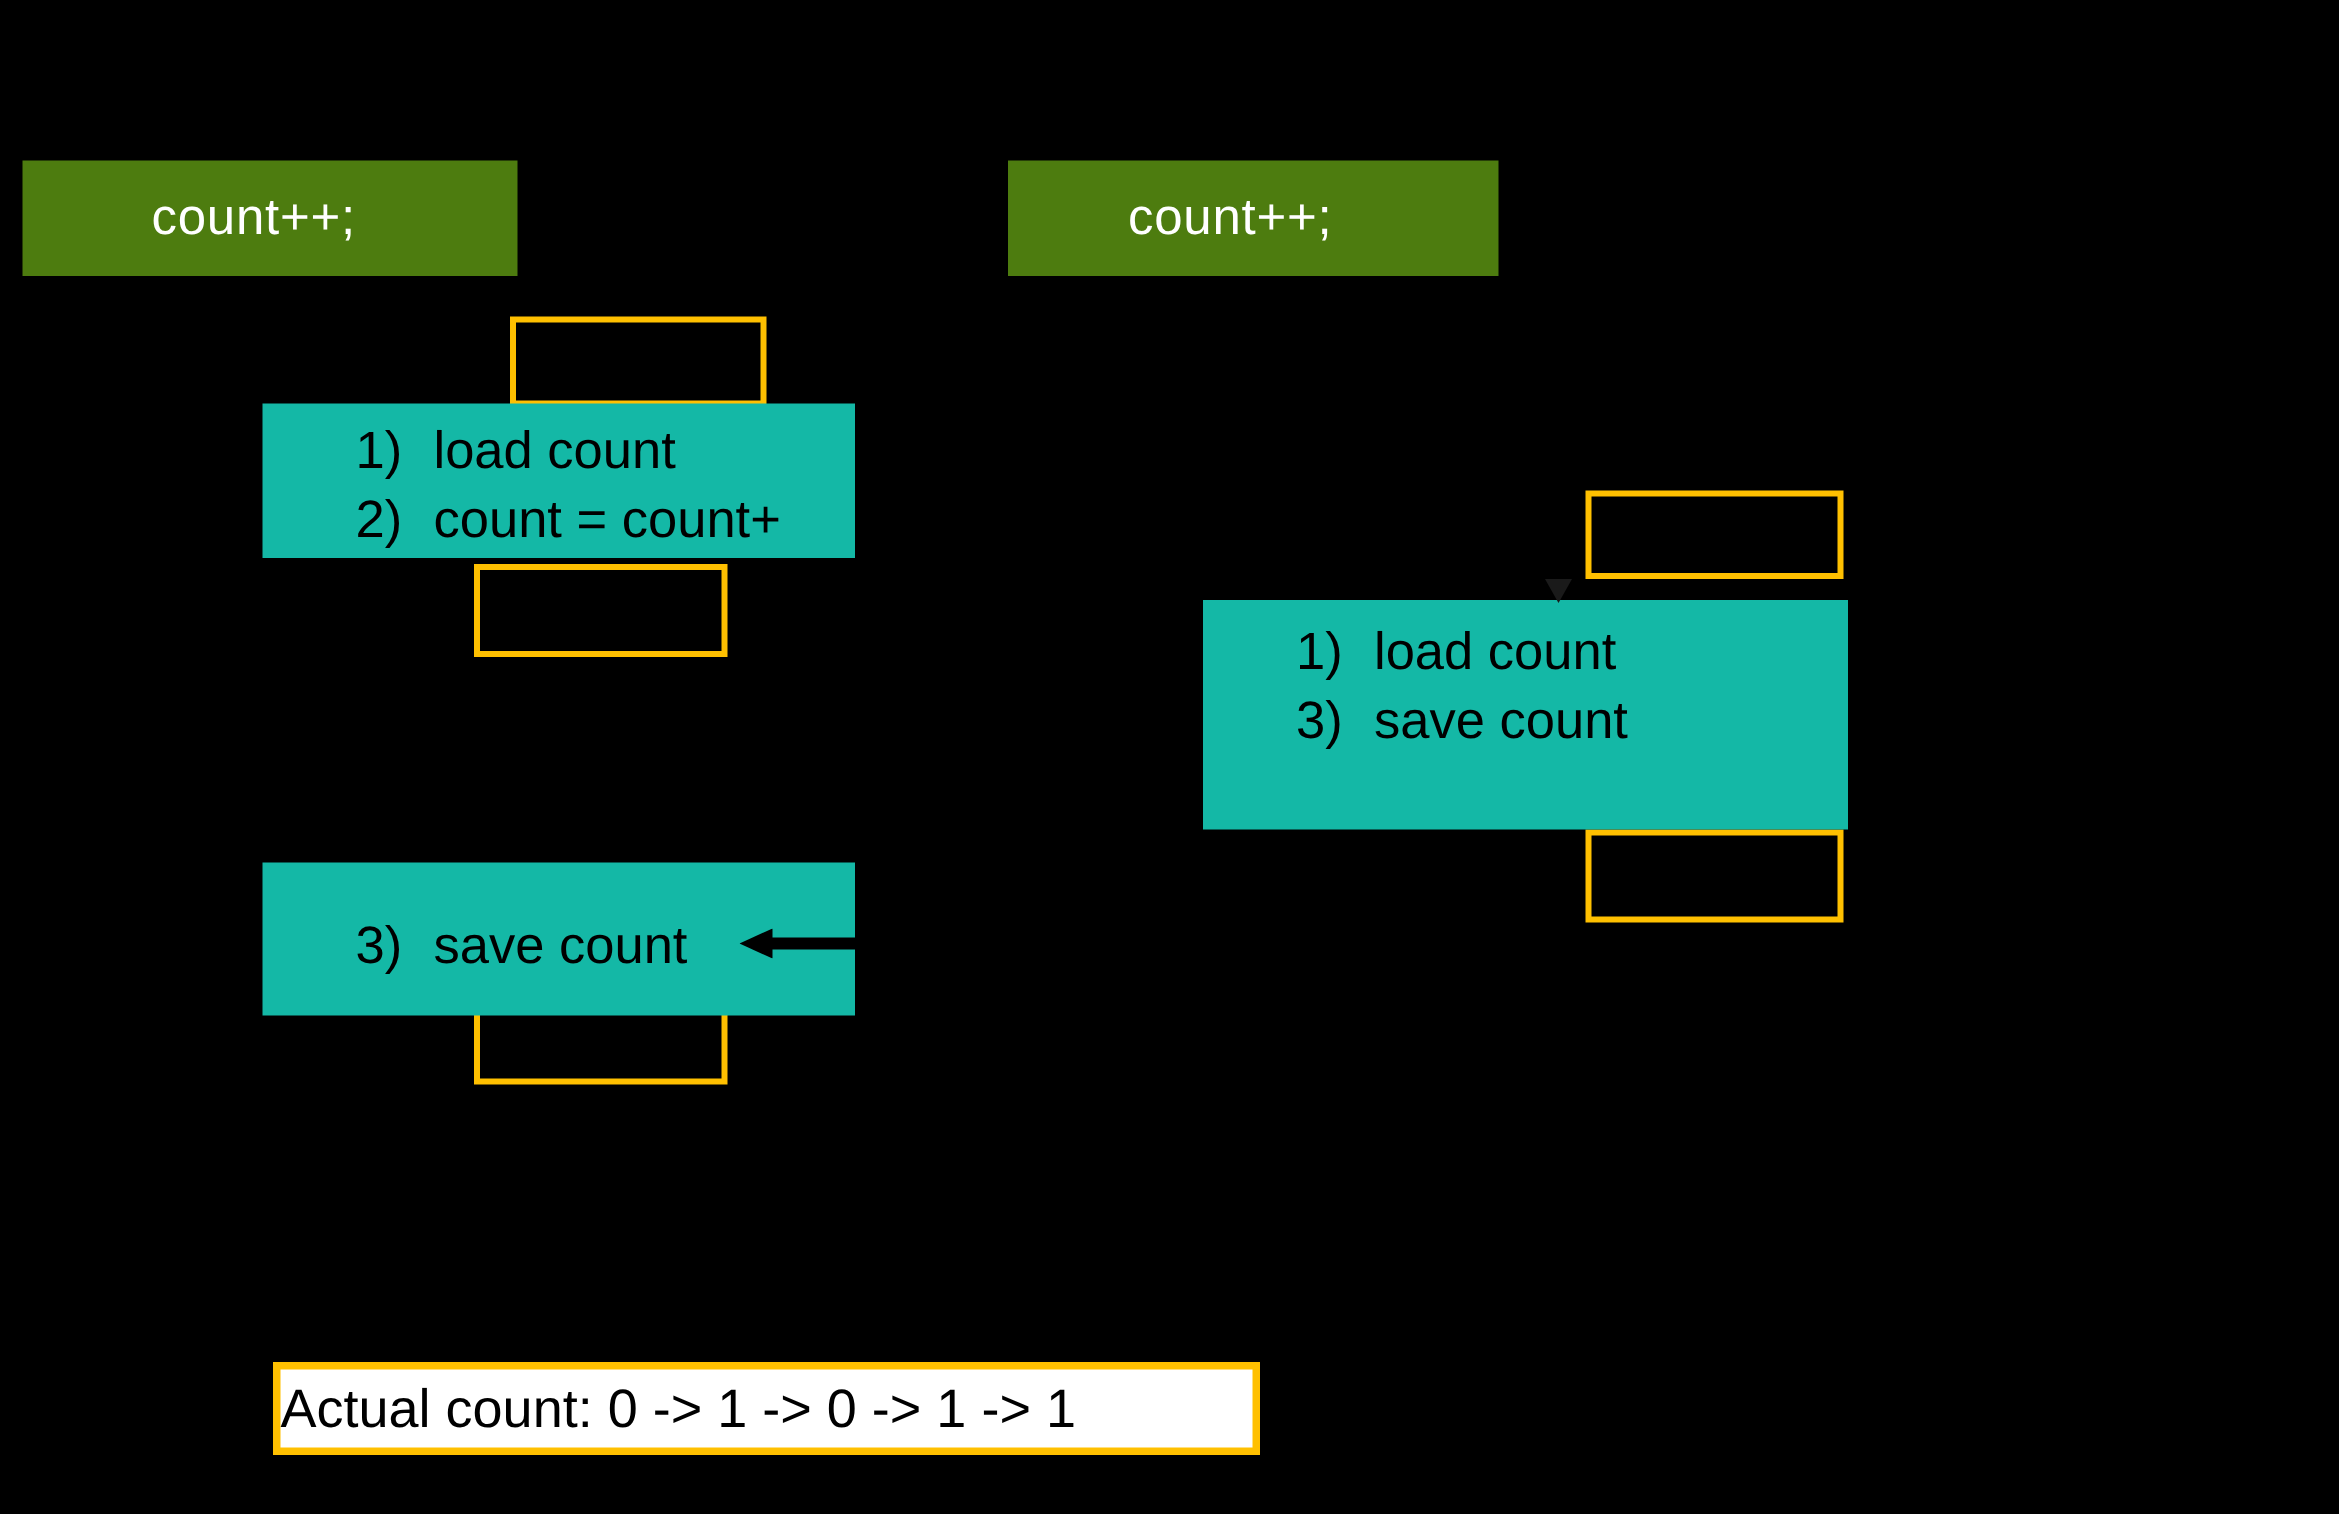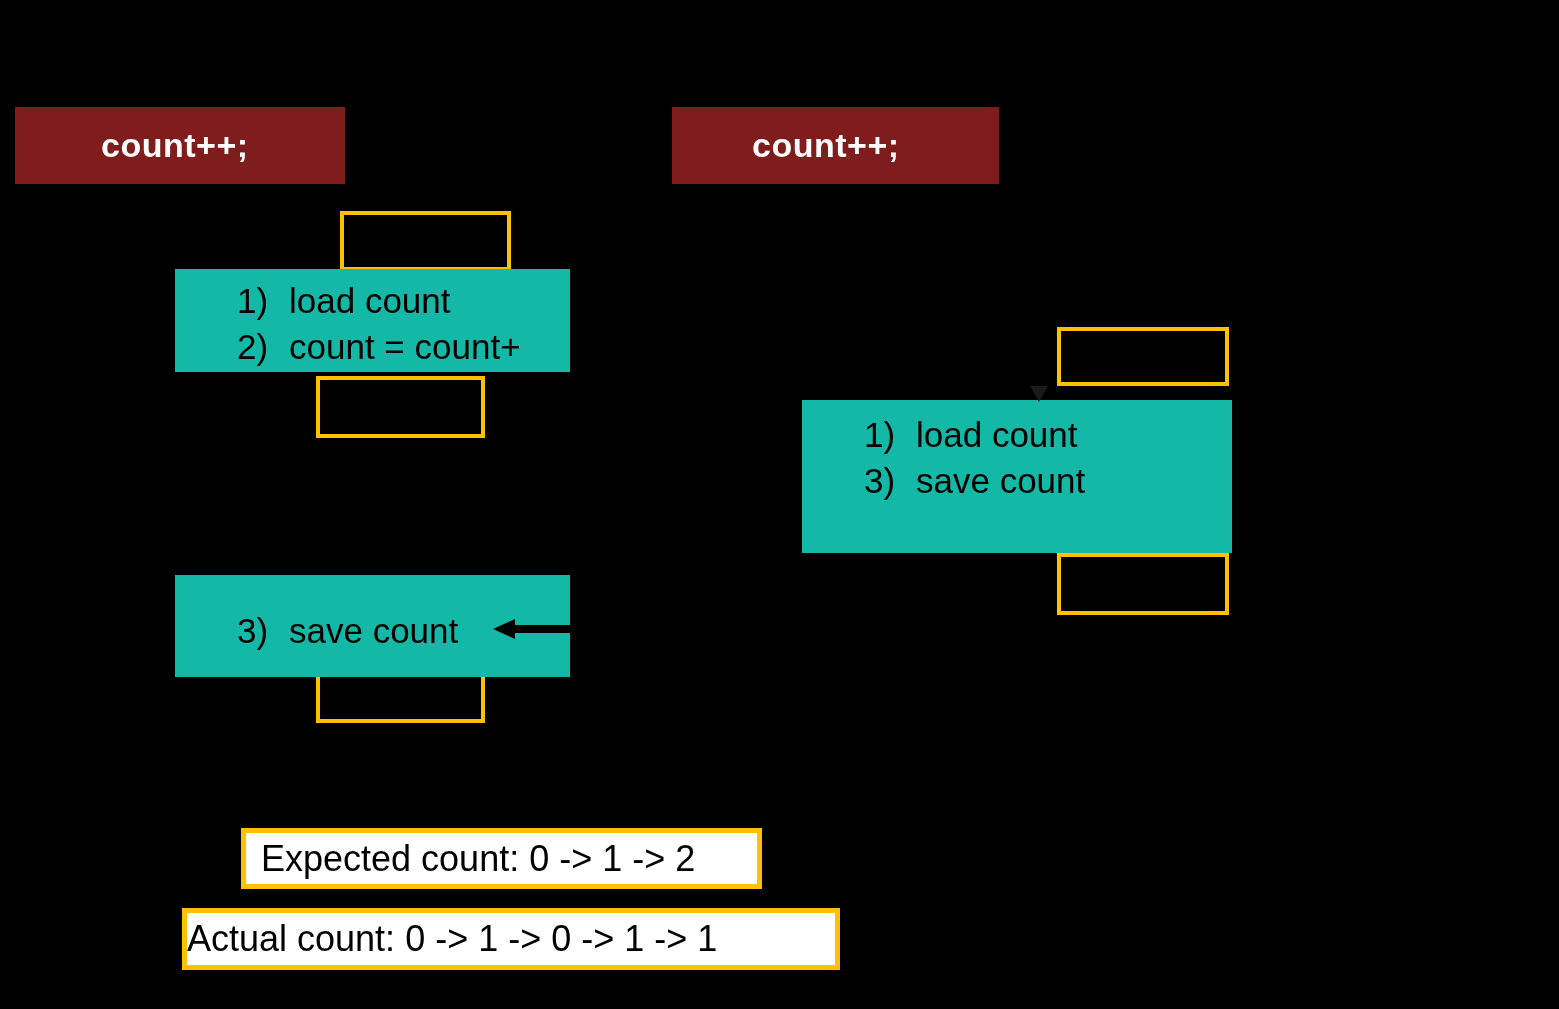--- a/index.html
+++ b/index.html
@@ -13,28 +13,27 @@
     width: 1559px;
     height: 1009px;
     background: #000000;
     overflow: hidden;
     font-family: "Liberation Sans", sans-serif;
   }
 
   
   .thread-block {
     position: absolute;
-    background: #7f1d1d;
+    background: #4d7c0f;
     color: #ffffff;
     display: flex;
     align-items: center;
     font-size: 34px;
     letter-spacing: 0.5px;
     box-sizing: border-box;
-    font-weight: bold;
   }
   #thread-left  { left: 15px;  top: 107px; width: 330px; height: 77px; padding-left: 86px; }
   #thread-right { left: 672px; top: 107px; width: 327px; height: 77px; padding-left: 80px; }
 
   
   .orange-box {
     position: absolute;
     background: transparent;
     border: 4px solid #FFC000;
     box-sizing: border-box;
@@ -164,21 +163,18 @@
       <li>
         <span class="step-num">3)</span><span>save count</span>
       </li>
     </ul>
   </div>
 
   <svg id="caret-right" viewBox="0 0 18 16">
     <polygon points="0,0 18,0 9,16" fill="#1a1a1a"></polygon>
   </svg>
 
-  <div class="summary-box" id="summary-expected">
-    <span>Expected count: 0 -&gt; 1 -&gt; 2</span>
-  </div>
 
   <div class="summary-box" id="summary-actual">
     <span>Actual count: 0 -&gt; 1 -&gt; 0 -&gt; 1 -&gt; 1</span>
   </div>
 
 </div>
 
 </body></html>

